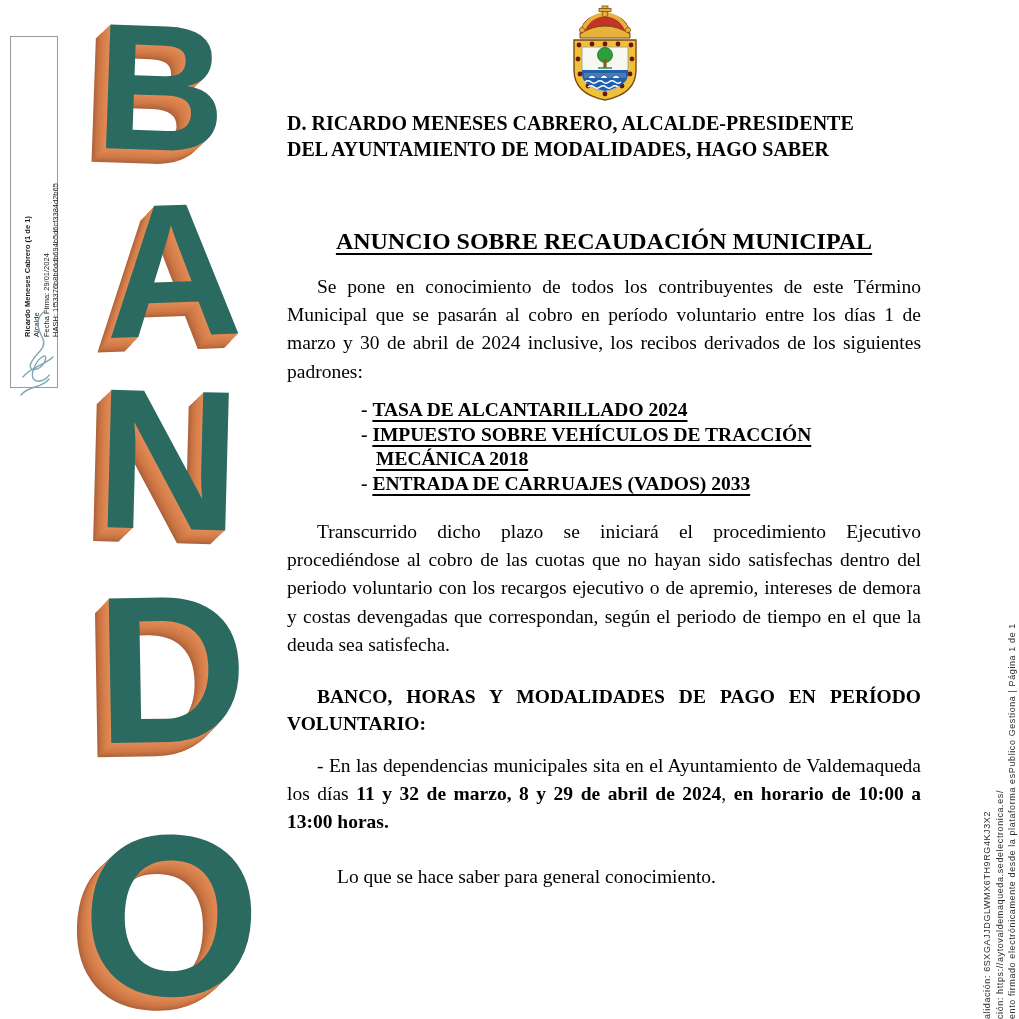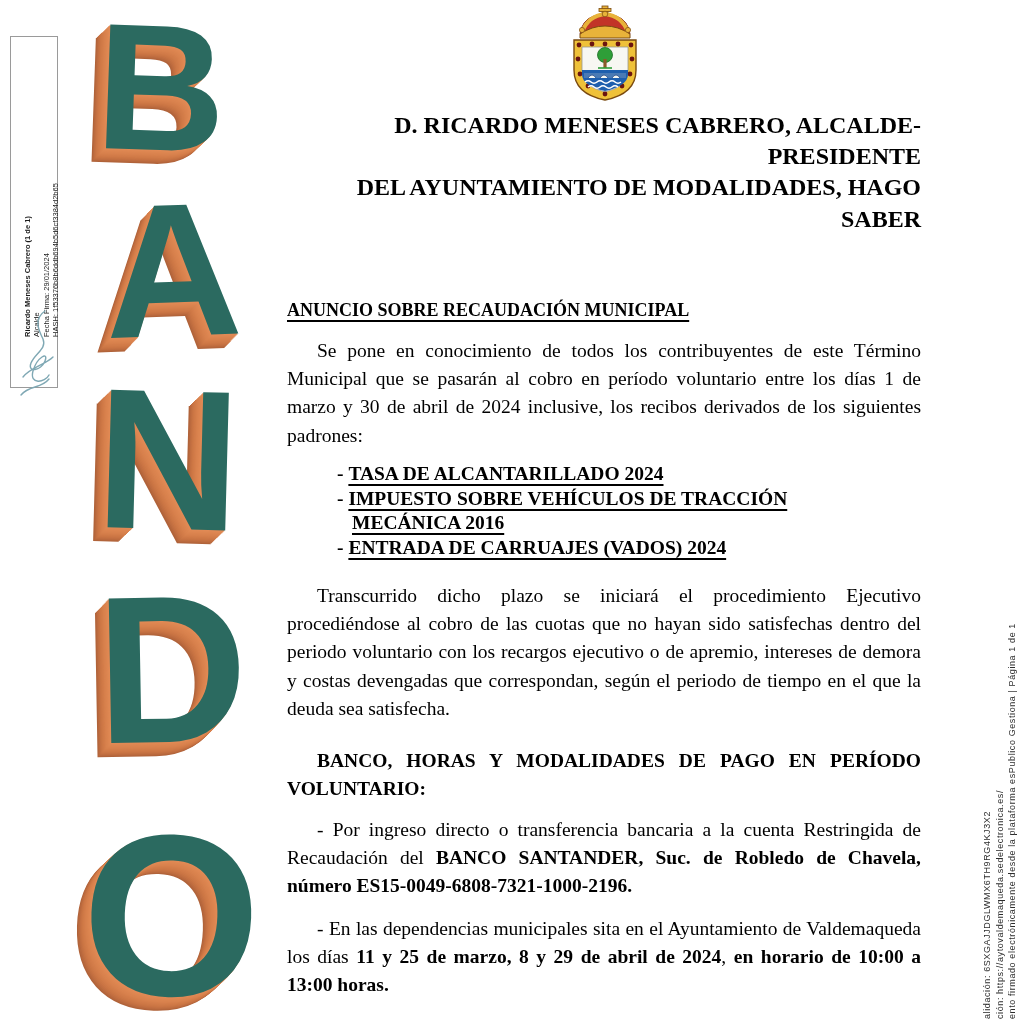--- a/index.html
+++ b/index.html
@@ -43,31 +43,31 @@
   .bando-o{left:82px;top:824px;font-size:230px;transform:rotate(2deg);}
 
   
   .coa{position:absolute;left:552px;top:4px;width:106px;height:100px;}
 
   
   .doc-col{
     position:absolute;left:287px;top:110px;width:634px;
     font-size:19.5px;line-height:1.45;
   }
-  .doc-head{font-weight:bold;text-align:right;font-size:24px;line-height:1.3;}
+  .doc-head{font-weight:bold;text-align:left;font-size:20px;line-height:1.3;}
   .doc-title{
-    font-weight:bold;font-size:18px;margin-top:62px;
+    font-weight:bold;text-align:center;font-size:24px;margin-top:62px;
   }
   .doc-title span{
     text-decoration:underline;text-decoration-thickness:2px;text-underline-offset:4px;
   }
   .para{ text-align:justify;text-indent:30px;margin-top:14px;}
   .para2{text-align:justify;text-indent:30px;margin-top:21px;}
   .tax-list{margin:12px 0 0 50px;width:505px;font-weight:bold;line-height:1.27;}
-  .tax-item{padding-left:15px;text-indent:-15px;}
+  .tax-item{padding-left:15px;text-indent:-15px;margin-left:24px;}
   .tax-item span{
     text-decoration:underline;text-decoration-thickness:2px;text-underline-offset:4px;
   }
   .subhead{font-weight:bold;text-align:justify;text-indent:30px;margin-top:24px;line-height:1.4;}
   .pay{ text-align:justify;text-indent:30px;margin-top:14px;}
   .pay .b{font-weight:bold;}
   .closing{margin-top:26px;text-indent:50px;}
   .closing2{margin-top:2px;text-indent:50px;}
 
   
@@ -148,32 +148,32 @@
   </div>
 
   <div class="doc-title">
     <span>ANUNCIO SOBRE RECAUDACIÓN MUNICIPAL</span>
   </div>
 
   <div class="para">Se pone en conocimiento de todos los contribuyentes de este Término Municipal que se pasarán al cobro en período voluntario entre los días 1 de marzo y 30 de abril de 2024 inclusive, los recibos derivados de los siguientes padrones:</div>
 
   <div class="tax-list">
     <div class="tax-item">-&nbsp;<span>TASA DE ALCANTARILLADO 2024</span></div>
-    <div class="tax-item">-&nbsp;<span>IMPUESTO SOBRE VEHÍCULOS DE TRACCIÓN MECÁNICA 2016</span></div>
-    <div class="tax-item">-&nbsp;<span>ENTRADA DE CARRUAJES (VADOS) 2024</span></div>
+    <div class="tax-item">-&nbsp;<span>IMPUESTO SOBRE VEHÍCULOS DE TRACCIÓN MECÁNICA 2018</span></div>
+    <div class="tax-item">-&nbsp;<span>ENTRADA DE CARRUAJES (VADOS) 2033</span></div>
   </div>
 
   <div class="para2">Transcurrido dicho plazo se iniciará el procedimiento Ejecutivo procediéndose al cobro de las cuotas que no hayan sido satisfechas dentro del periodo voluntario con los recargos ejecutivo o de apremio, intereses de demora y costas devengadas que correspondan, según el periodo de tiempo en el que la deuda sea satisfecha.</div>
 
   <div class="subhead">BANCO, HORAS Y MODALIDADES DE PAGO EN PERÍODO VOLUNTARIO:</div>
 
-  <div class="pay"><span>- Por ingreso directo o transferencia bancaria a la cuenta Restringida de Recaudación del </span><span class="b">BANCO SANTANDER, Suc. de Robledo de Chavela, número ES15-0049-6808-7321-1000-2196.</span></div>
 
-  <div class="pay"><span>- En las dependencias municipales sita en el Ayuntamiento de Valdemaqueda los días </span><span class="b">11 y 25 de marzo, 8 y 29 de abril de 2024</span><span>, </span><span class="b">en horario de 10:00 a 13:00 horas.</span></div>
+  <div class="pay"><span>- En las dependencias municipales sita en el Ayuntamiento de Valdemaqueda los días </span><span class="b">11 y 32 de marzo, 8 y 29 de abril de 2024</span><span>, </span><span class="b">en horario de 10:00 a 13:00 horas.</span></div>
 
+  <div class="closing">Lo que se hace saber para general conocimiento.</div>
 
 </div>
 
 <div class="margin-right">
   <div>alidación: 6SXGAJJDGLWMX6TH9RG4KJ3X2</div>
   <div>ción: https://aytovaldemaqueda.sedelectronica.es/</div>
   <div>ento firmado electrónicamente desde la plataforma esPublico Gestiona | Página 1 de 1</div>
 </div>
 
 </body></html>

